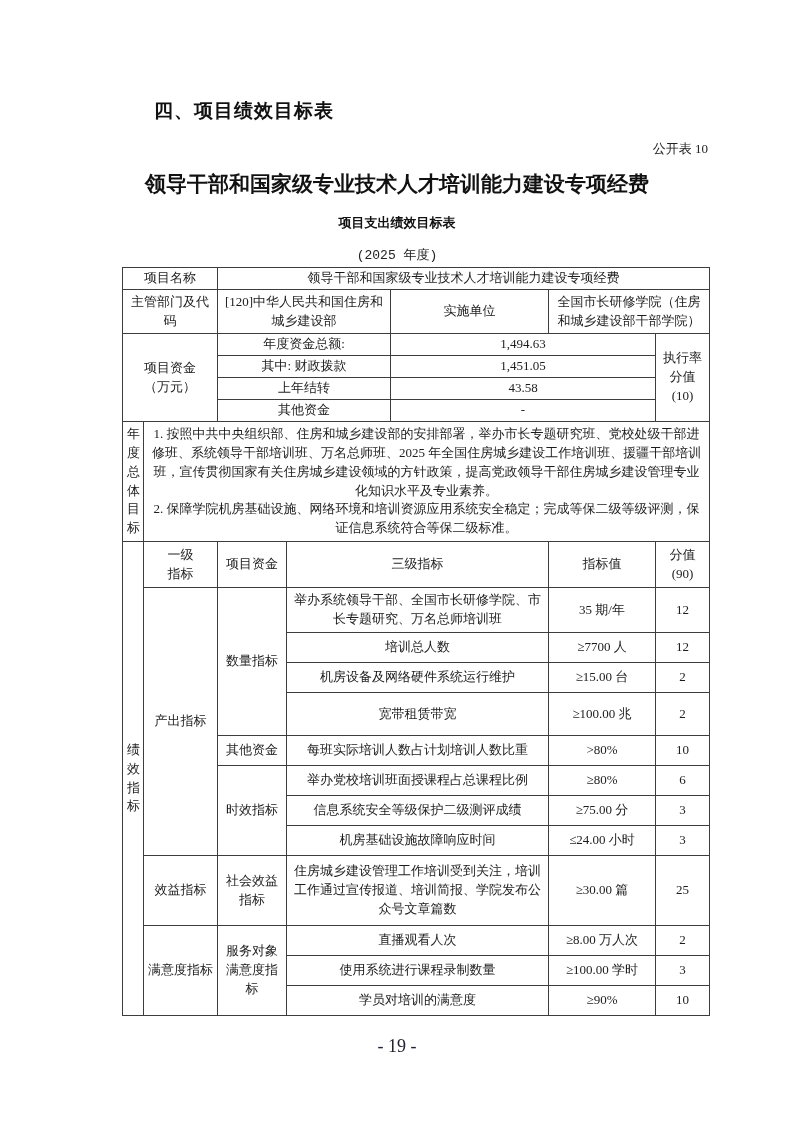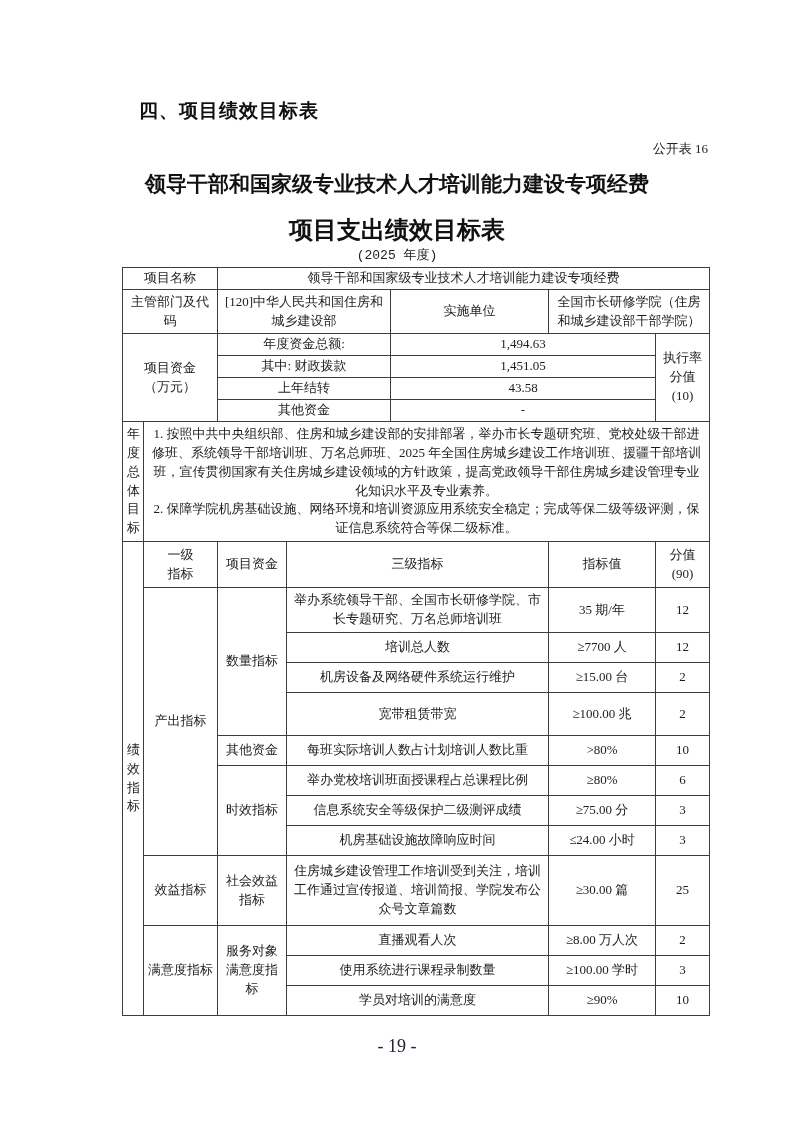--- a/index.html
+++ b/index.html
@@ -1,39 +1,39 @@
 <!DOCTYPE html>
 <html><head>
 <meta charset="utf-8">
 <style>
   * { margin: 0; padding: 0; box-sizing: border-box; }
   html, body { width: 794px; height: 1123px; background: #ffffff; overflow: hidden; }
   body { position: relative; font-family: "Liberation Serif", "DejaVu Serif", serif; color: #1c1c1c; }
 
   .section-heading {
-    position: absolute; left: 139px; top: 98px;
+    position: absolute; left: 154px; top: 98px;
     font-family: Liberation Serif, serif;
     font-weight: bold; font-size: 19px; color: #111;
     letter-spacing: 1px;
   }
   .table-tag {
     position: absolute; right: 86px; top: 140px;
     font-size: 13px; color: #222;
   }
   .doc-title {
     position: absolute; left: 0; top: 170px; width: 794px;
     text-align: center;
     font-family: "Liberation Sans", "DejaVu Sans", sans-serif;
     font-weight: bold; font-size: 21px; color: #111;
   }
   .doc-subtitle {
     position: absolute; left: 0; top: 214px; width: 794px;
     text-align: center;
     font-family: "Liberation Sans", "DejaVu Sans", sans-serif;
-    font-weight: bold; font-size: 24px; color: #111;
+    font-weight: bold; font-size: 13px; color: #111;
   }
   .year-label {
     position: absolute; left: 0; top: 246px; width: 794px;
     text-align: center; font-size: 13px; color: #222; font-family: Liberation Mono, monospace;
   }
 
   .main-table {
     position: absolute; left: 122px; top: 267px;
     width: 587px; border-collapse: collapse; table-layout: fixed;
   }
@@ -54,21 +54,21 @@
   }
   .footer-page {
     position: absolute; left: 0; top: 1036px; width: 794px;
     text-align: center; font-size: 18px; color: #223;
   }
 </style>
 </head>
 <body>
 
 <div class="section-heading">四、项目绩效目标表</div>
-<div class="table-tag">公开表 16</div>
+<div class="table-tag">公开表 10</div>
 <div class="doc-title">领导干部和国家级专业技术人才培训能力建设专项经费</div>
 <div class="doc-subtitle">项目支出绩效目标表</div>
 <div class="year-label">(2025 年度)</div>
 
 <table class="main-table">
   <colgroup>
     <col style="width:21px">
       <col style="width:74px">
       <col style="width:69px">
     <col style="width:104px">

